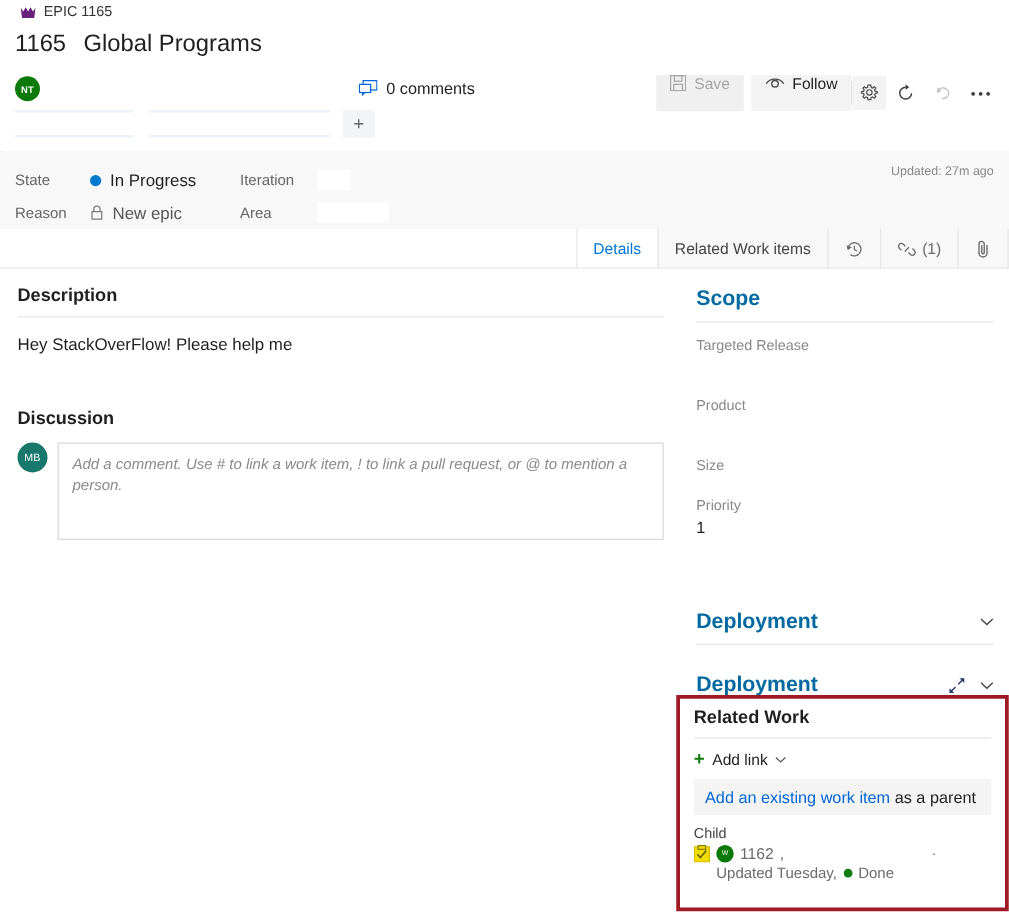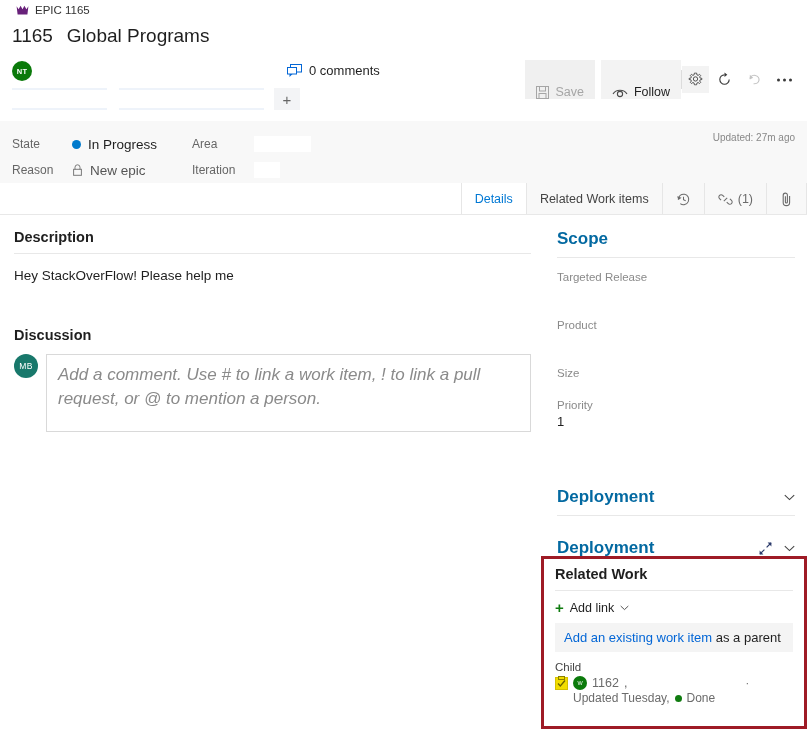--- a/index.html
+++ b/index.html
@@ -35,21 +35,21 @@
 
   .tags-row { position:absolute; left:12px; top:88px; display:flex; align-items:center; gap:0; }
   .field-underline { height:22px; border-top:2px solid #eef3fa; border-bottom:2px solid #eef3fa; }
   .f1 { width:95px; }
   .f2 { width:145px; margin-left:12px; }
   .add-tag { width:26px; height:22px; background:#f3f4f6; margin-left:10px; color:#666;
              font-size:15px; display:flex; align-items:center; justify-content:center; line-height:1; }
 
   
   .toolbar { position:absolute; right:8px; top:60px; display:flex; align-items:center; gap:0; }
-  .tb-btn { height:39px; display:flex; align-items:flex-end; gap:6px; padding:0 11px;
+  .tb-btn { height:29px; display:flex; align-items:flex-start; gap:6px; padding:0 11px;
             font-size:12.5px; background:#f3f3f3; border:none; color:#1f1f1f; font-family:inherit; }
   .tb-btn.disabled { color:#a6a6a6; background:#f0f0f0; }
   .tb-btn.group-l { margin-right:6px; }
   .tb-icon-btn { width:27px; height:27px; display:flex; align-items:center; justify-content:center;
                  background:#f3f3f3; border:none; }
   .tb-icon-plain { width:30px; height:27px; display:flex; align-items:center; justify-content:center;
                    background:transparent; border:none; }
   .sep { width:1px; height:19px; background:#dcdcdc; }
 
   
@@ -79,21 +79,21 @@
   .sec-h { font-size:14.5px; font-weight:bold; color:#1f1f1f; }
   .sec-rule { height:1px; background:#e8e8e8; margin-top:8px; }
   .body-text { font-size:13.5px; color:#1f1f1f; }
   .placeholder { font-size:13.5px; color:#8a8a8a; font-style:italic; }
 
   .discussion-row { display:flex; gap:8px; margin-top:11px; }
   .avatar-sm { width:24px; height:24px; border-radius:50%; background:#18786b; color:#fff;
                font-size:8.5px; display:flex; align-items:center; justify-content:center; flex:0 0 auto;
                letter-spacing:.3px; }
   .comment-box { flex:1; height:78px; border:1px solid #d9d9d9; background:#fff; padding:8px 11px;
-                 font-size:17px; color:#8a8a8a; font-style:italic; line-height:1.42; }
+                 font-size:12px; color:#8a8a8a; font-style:italic; line-height:1.42; }
 
   
   .right { position:absolute; left:545px; top:215px; width:262px; height:517px; background:#fff; padding:0 12px; }
   .r-sec-h { font-size:17px; font-weight:bold; color:#0369a1; }
   .r-rule { height:1px; background:#e8e8e8; margin-top:8px; }
   .r-flabel { font-size:11.5px; color:#8a8a8a; margin-top:14px; }
   .r-fval { font-size:13px; color:#1f1f1f; margin-top:3px; }
   .collapse-h { display:flex; align-items:center; justify-content:space-between; }
   .collapse-icons { display:flex; align-items:center; gap:12px; }
 
@@ -220,26 +220,26 @@
         <path d="M3 5.5 L3 3.3 A2.5 2.5 0 0 1 8 3.3 L8 5.5" fill="none" stroke="#7a7a7a" stroke-width="1"></path>
         <rect x="1.6" y="5.3" width="7.8" height="6" fill="none" stroke="#7a7a7a" stroke-width="1"></rect>
       </svg>
       <span style="color:#555">New epic</span>
     </span>
   </div>
 </div>
 
 <div class="fgrid2">
   <div class="frow2">
+    <span class="flabel2">Iteration</span>
+    <span class="redact" style="width:26px"></span>
+  </div>
+  <div class="frow2">
     <span class="flabel2">Area</span>
     <span class="redact" style="width:57px"></span>
-  </div>
-  <div class="frow2">
-    <span class="flabel2">Iteration</span>
-    <span class="redact" style="width:26px"></span>
   </div>
 </div>
 
 <div class="updated">Updated: 27m ago</div>
 
 <div class="tabs">
   <div class="tab active">
     <span>Details</span>
   </div>
   <div class="tab">

